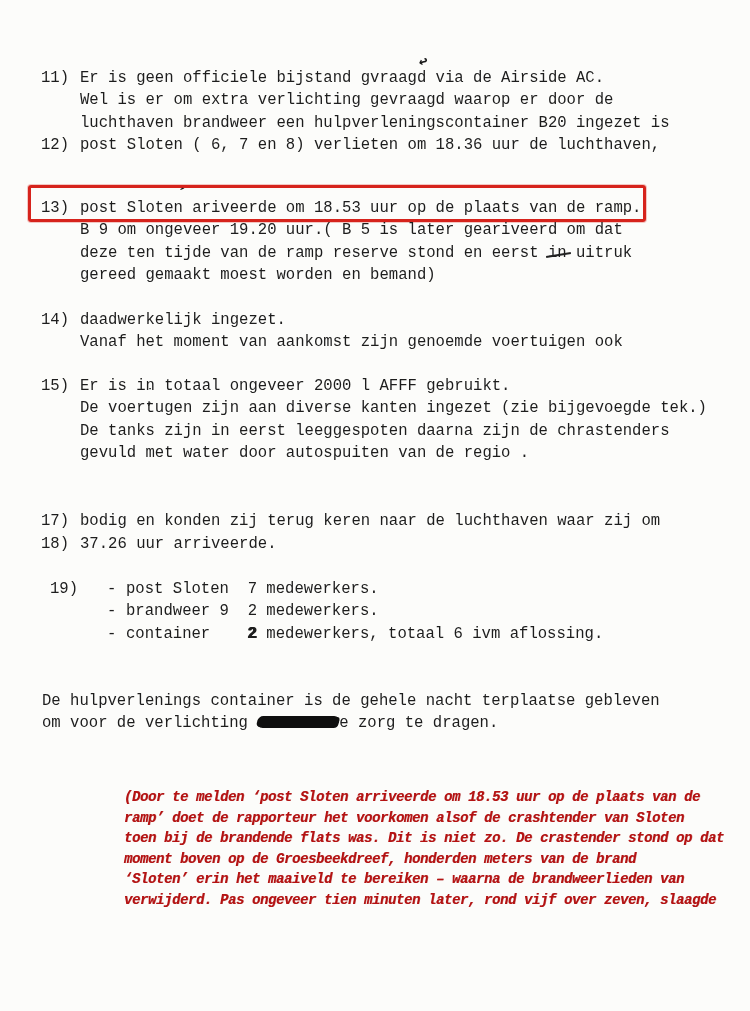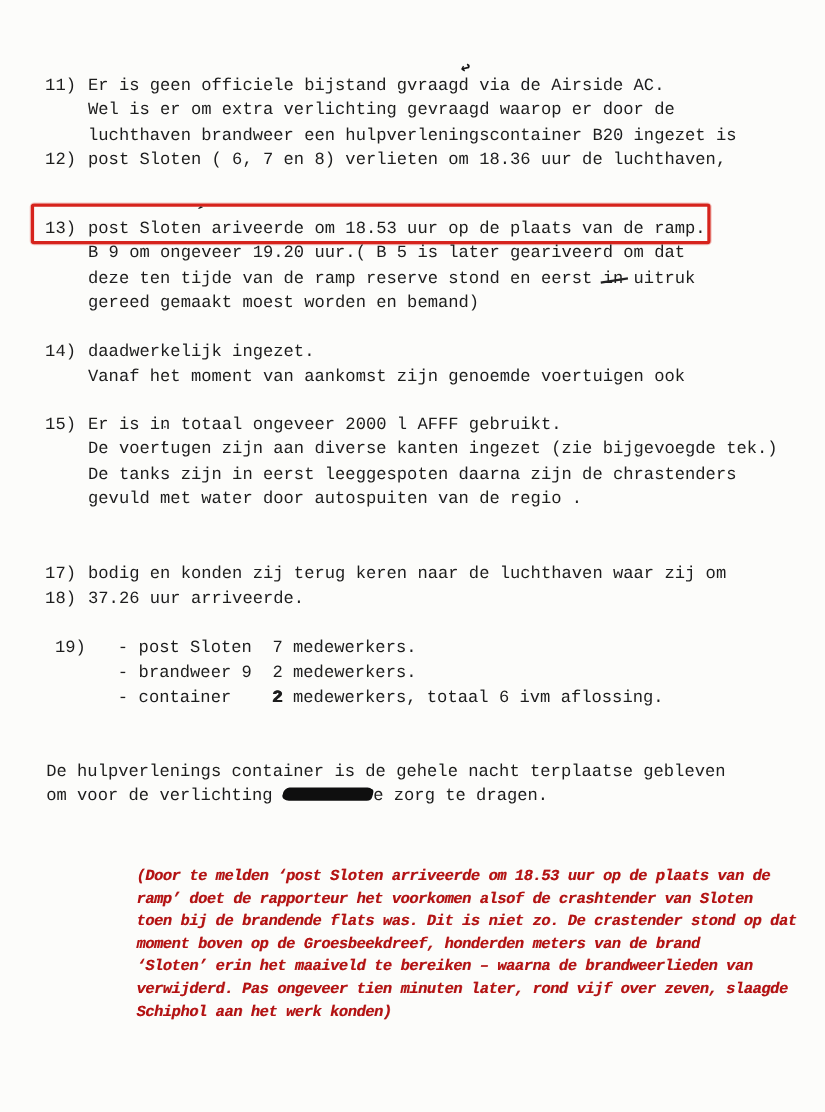--- a/index.html
+++ b/index.html
@@ -137,16 +137,15 @@
     </div>
   </div>
 
   <div class="annotation">
     <div class="ann-line">(Door te melden ‘post Sloten arriveerde om 18.53 uur op de plaats van de</div>
     <div class="ann-line">ramp’ doet de rapporteur het voorkomen alsof de crashtender van Sloten</div>
     <div class="ann-line">toen bij de brandende flats was. Dit is niet zo. De crastender stond op dat</div>
     <div class="ann-line">moment boven op de Groesbeekdreef, honderden meters van de brand</div>
     <div class="ann-line">‘Sloten’ erin het maaiveld te bereiken – waarna de brandweerlieden van</div>
     <div class="ann-line">verwijderd. Pas ongeveer tien minuten later, rond vijf over zeven, slaagde</div>
-    <div class="ann-line">Schiphol aan het werk konden)</div>
   </div>
 
 </div>
 
 </body></html>

